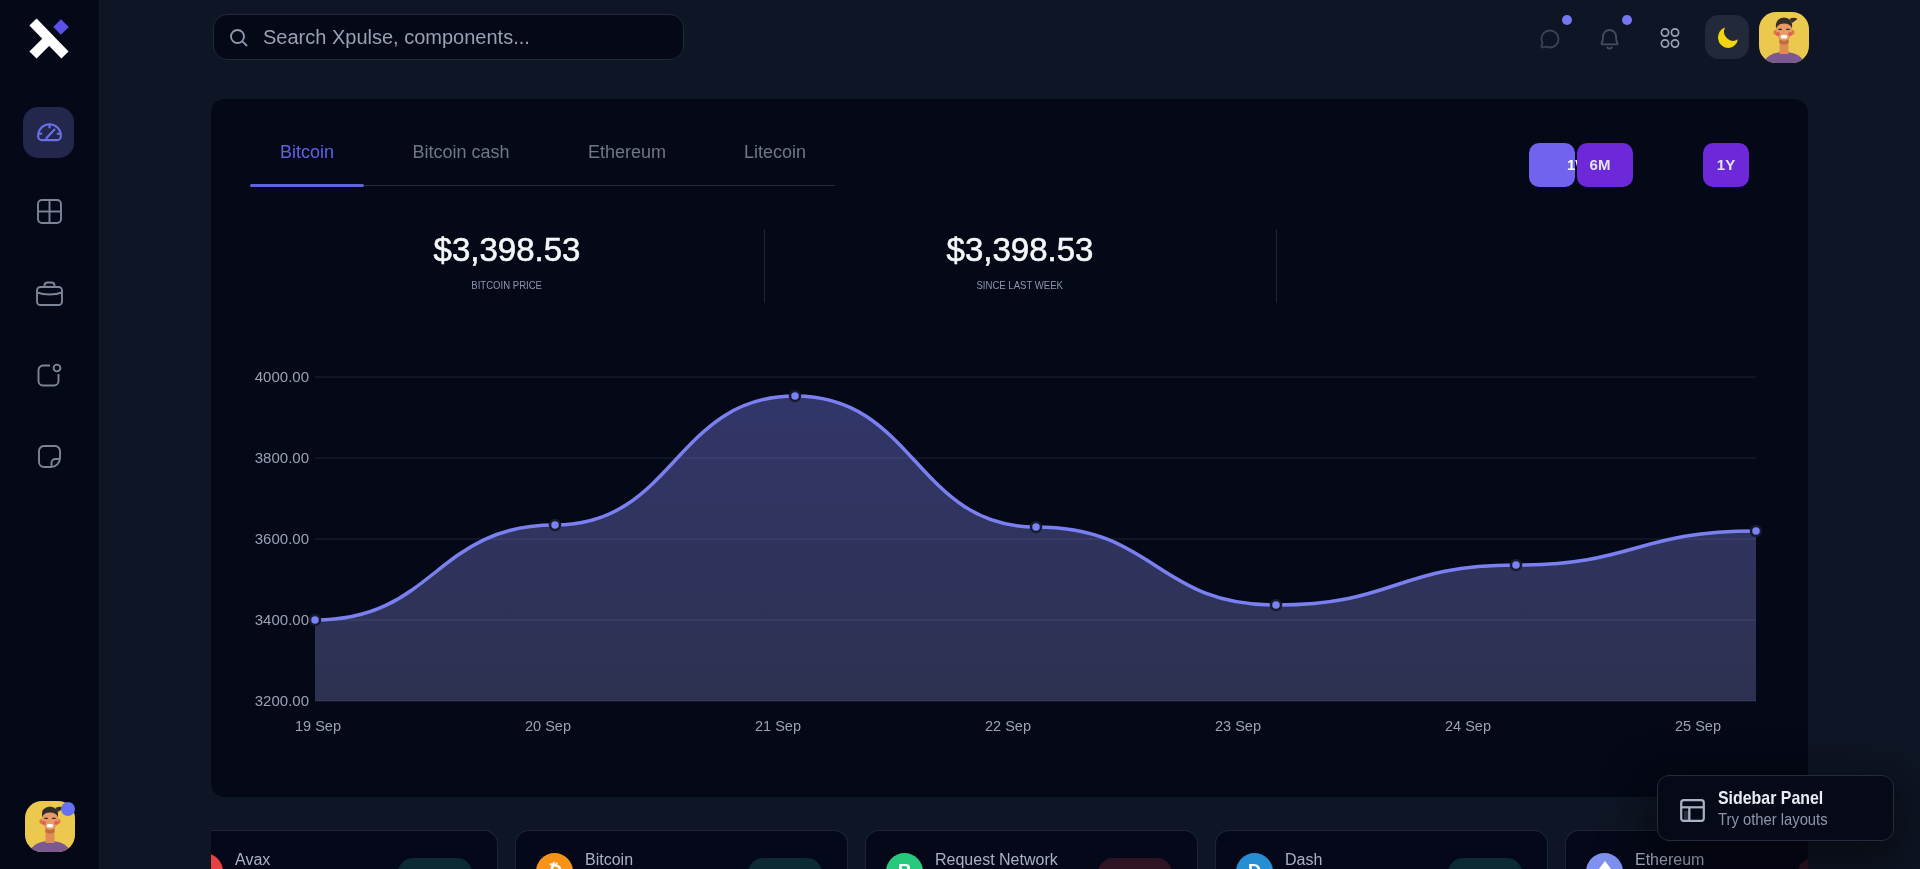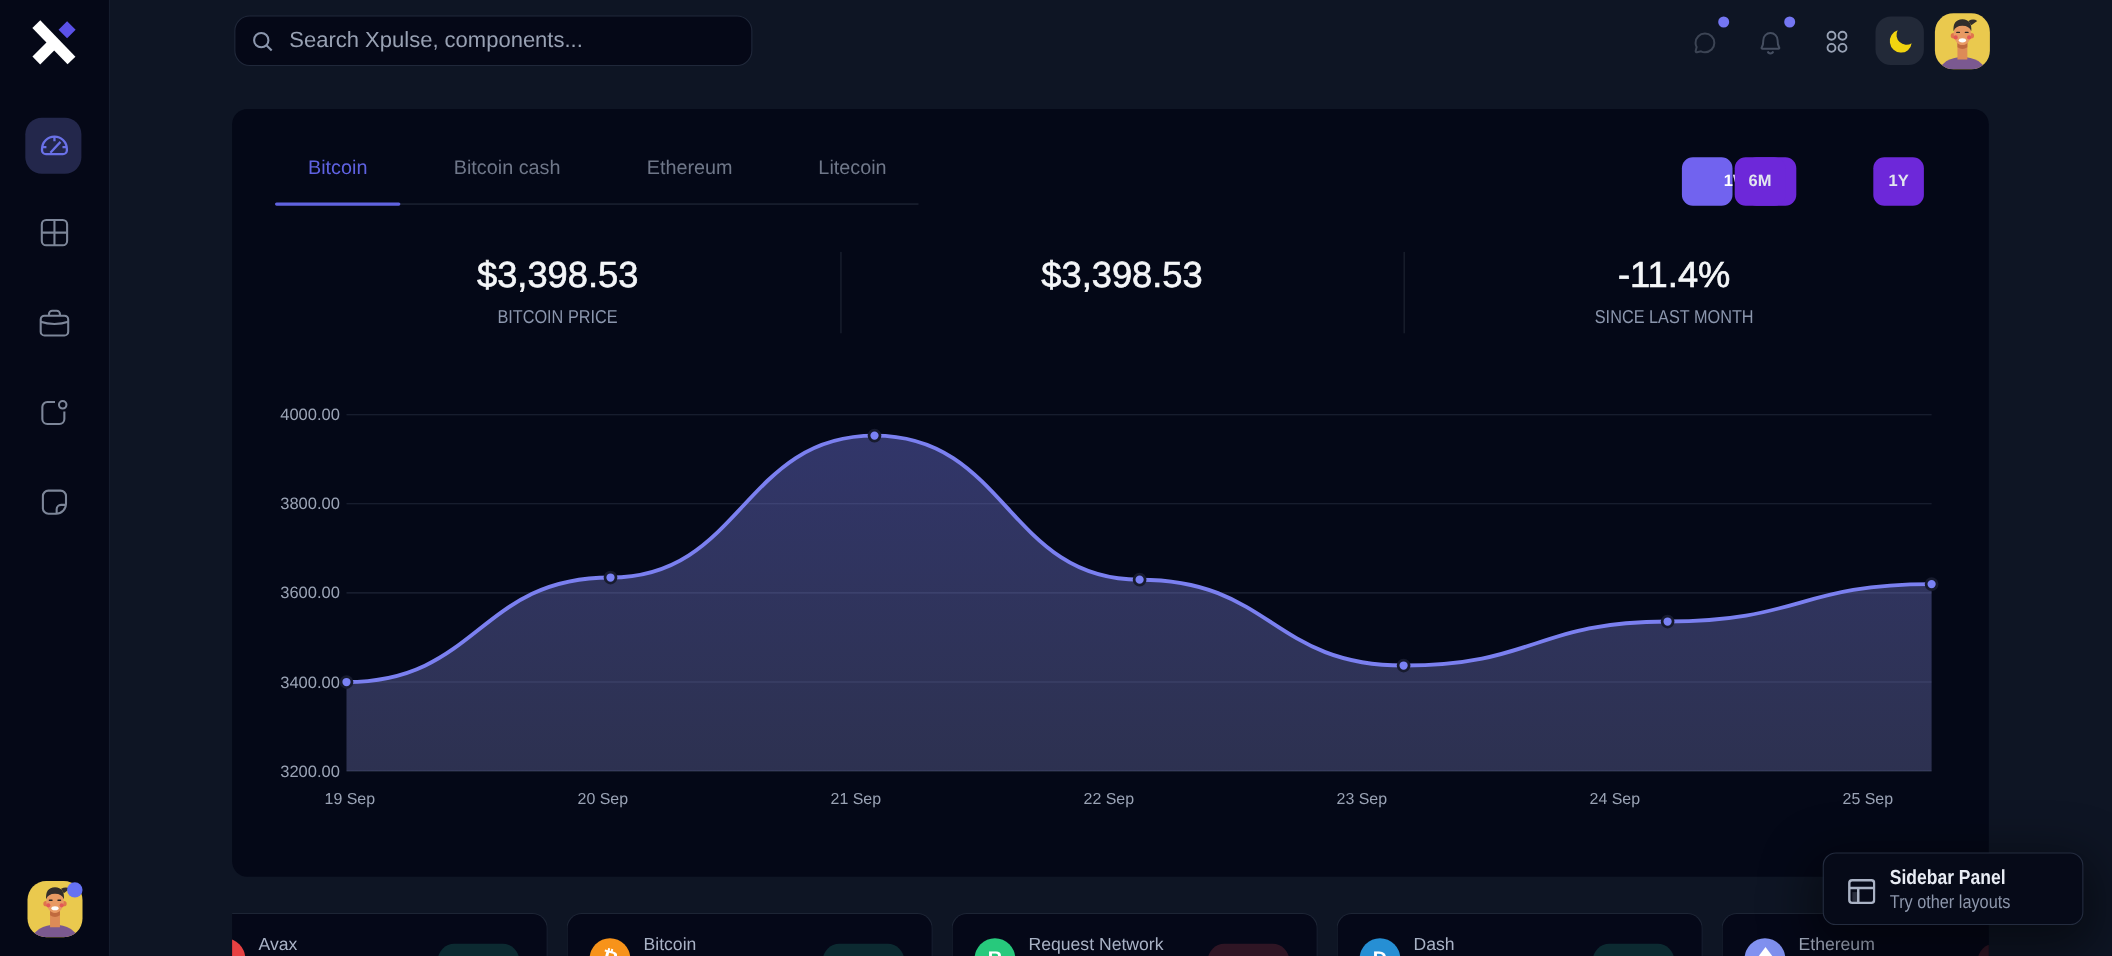--- a/index.html
+++ b/index.html
@@ -26,21 +26,21 @@
   .tab { position:absolute; top:43px; font-size:18px; color:#6f7789; transform:translateX(-50%); }
   .tab.active { color:#5f62e2; }
   #tabline { position:absolute; left:39px; top:86px; width:585px; height:1px; background:#232a3a; }
   #tabline-active { position:absolute; left:39px; top:85px; width:114px; height:3px; background:#6063e0; border-radius:2px; }
 
   .rbtn { position:absolute; top:44px; width:46px; height:44px; border-radius:10px; background:#6d28d9; color:#e2e6ee; font-size:15px; font-weight:bold; text-align:center; line-height:44px; }
   .rbtn.active { background:#7163ef; color:#fff; }
 
   .stat { position:absolute; top:130px; width:420px; transform:translateX(-50%); text-align:center; }
   .stat .num { font-size:33px; font-weight:normal; -webkit-text-stroke:0.6px #f4f6f8; color:#f4f6f8; line-height:41px; }
-  .stat .lbl { margin-top:9px; font-size:17px; color:#8b96ad; }
+  .stat .lbl { margin-top:9px; font-size:11px; color:#8b96ad; }
   .stat .lbl span { display:inline-block; transform:scaleX(0.87); transform-origin:50% 50%; }
   .vdiv { position:absolute; top:130px; width:1px; height:74px; background:#1e2534; }
 
   
   #crow { position:absolute; left:211px; top:830px; width:1597px; height:39px; overflow:hidden; }
   #crowin { position:absolute; left:-46px; top:0; display:flex; gap:17px; }
   .ccard { position:relative; width:333px; height:100px; background:#050818; border:1px solid #1d2535; border-bottom:none; border-radius:14px 14px 0 0; flex:none; }
   .ccard .cic { position:absolute; left:20px; top:22px; width:37px; height:37px; border-radius:50%; display:flex; align-items:center; justify-content:center; color:#fff; font-weight:bold; font-size:18px; }
   .ccard .cname { position:absolute; left:69px; top:20px; font-size:16px; color:#a9b2c5; }
   .ccard .pill { position:absolute; left:232px; top:27px; width:74px; height:30px; border-radius:15px; }
@@ -87,24 +87,21 @@
   <div class="rbtn" style="left:1376px;">1M</div>
   <div class="rbtn" style="left:1366px;">6M</div>
   <div class="rbtn" style="left:1492px;">1Y</div>
 
   <div class="stat" style="left:296px;">
       <div class="num">$3,398.53</div>
       <div class="lbl"><span>BITCOIN PRICE</span></div>
     </div>
   <div class="stat" style="left:809px;">
       <div class="num">$3,398.53</div>
-    </div>
-  <div class="stat" style="left:1311px;">
-      <div class="num">-11.4%</div>
-      <div class="lbl"><span>SINCE LAST MONTH</span></div>
+      <div class="lbl"><span>SINCE LAST WEEK</span></div>
     </div>
   <div class="vdiv" style="left:553px;"></div>
   <div class="vdiv" style="left:1065px;"></div>
 
   <svg width="1597" height="698" style="position:absolute;left:0;top:0;" viewBox="0 0 1597 698">
     <defs>
       <linearGradient id="ag" gradientUnits="userSpaceOnUse" x1="0" y1="297" x2="0" y2="602">
         <stop offset="0" stop-color="#7b80f0" stop-opacity="0.38"></stop>
         <stop offset="1" stop-color="#8c91d7" stop-opacity="0.30"></stop>
       </linearGradient>

